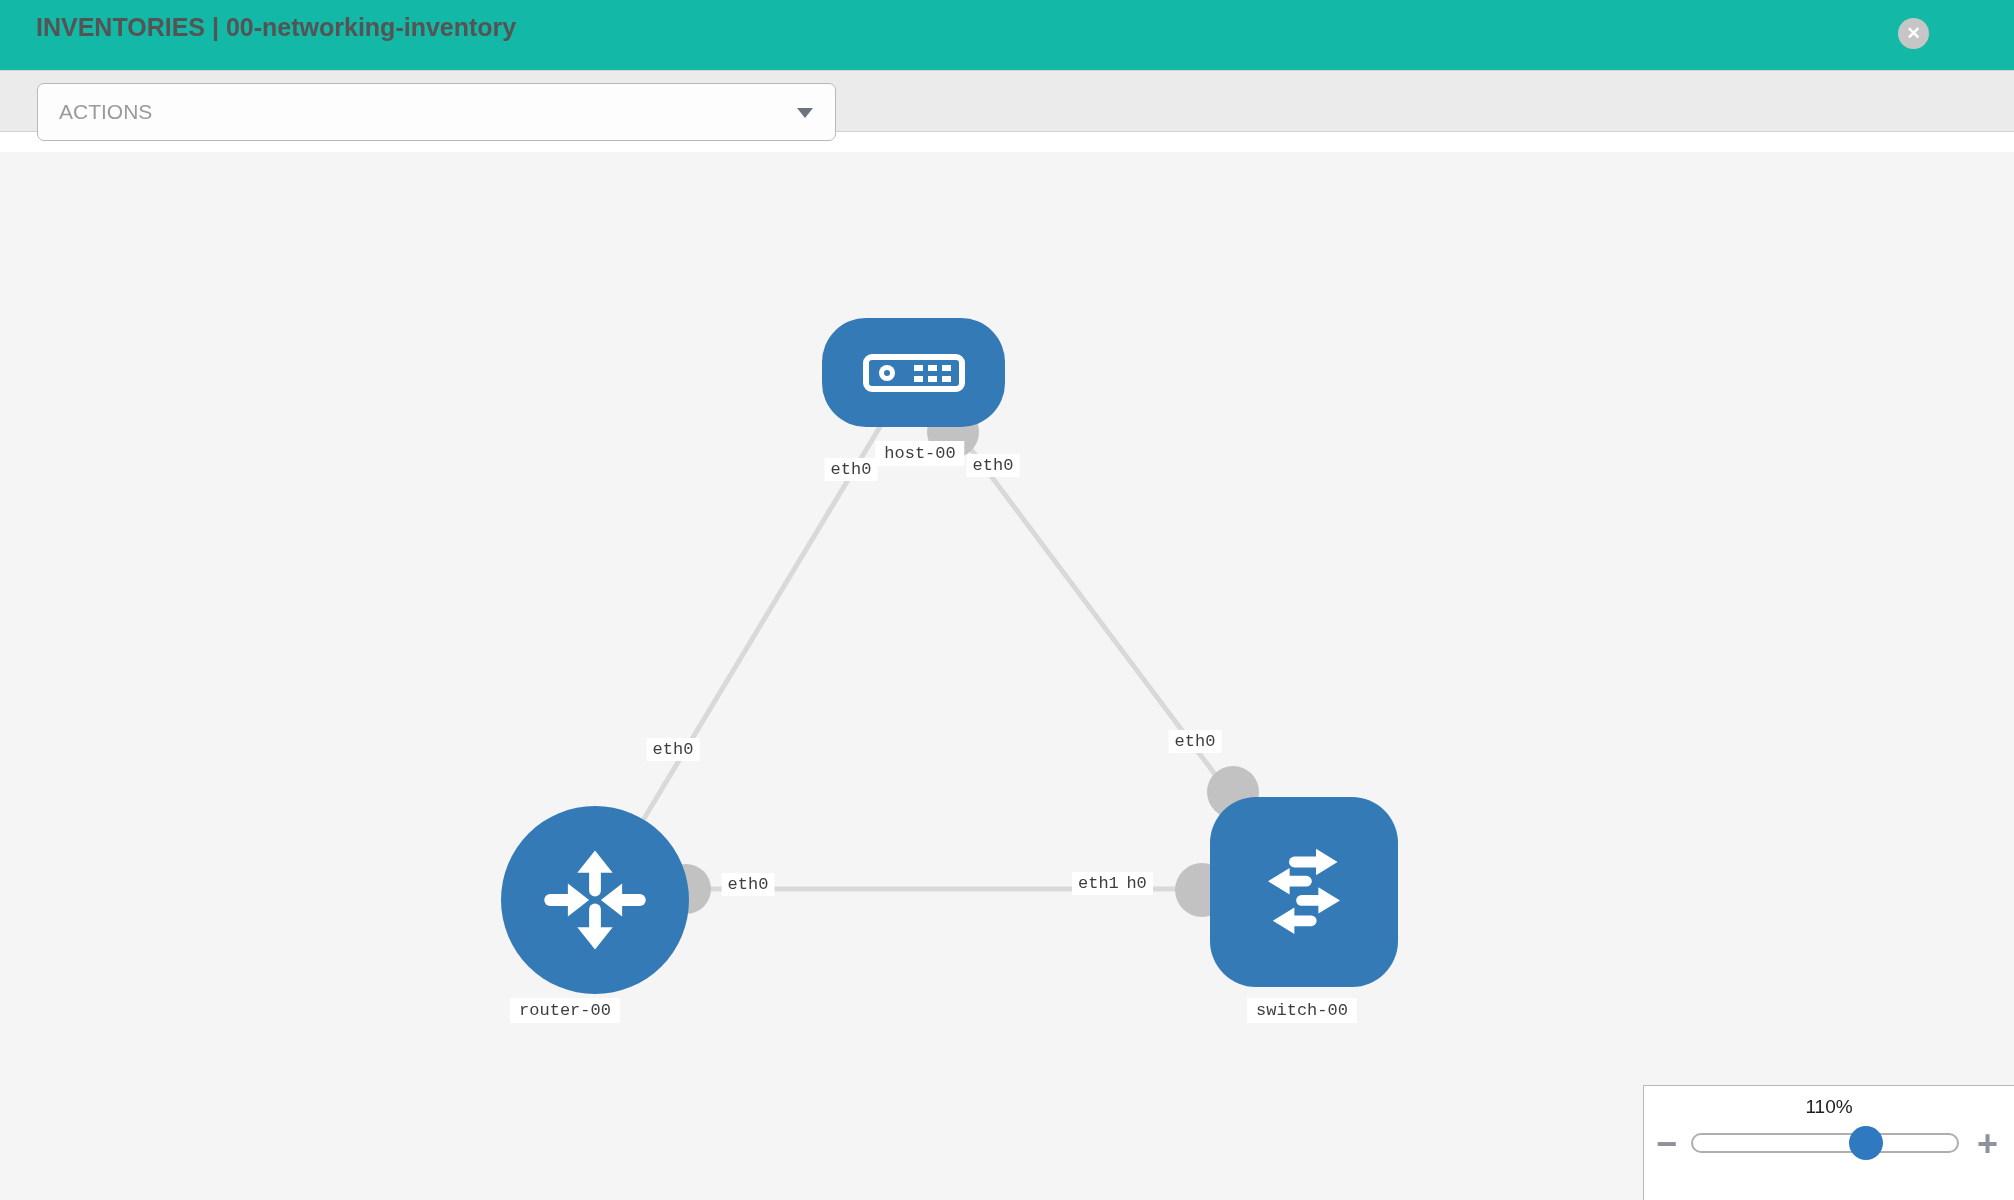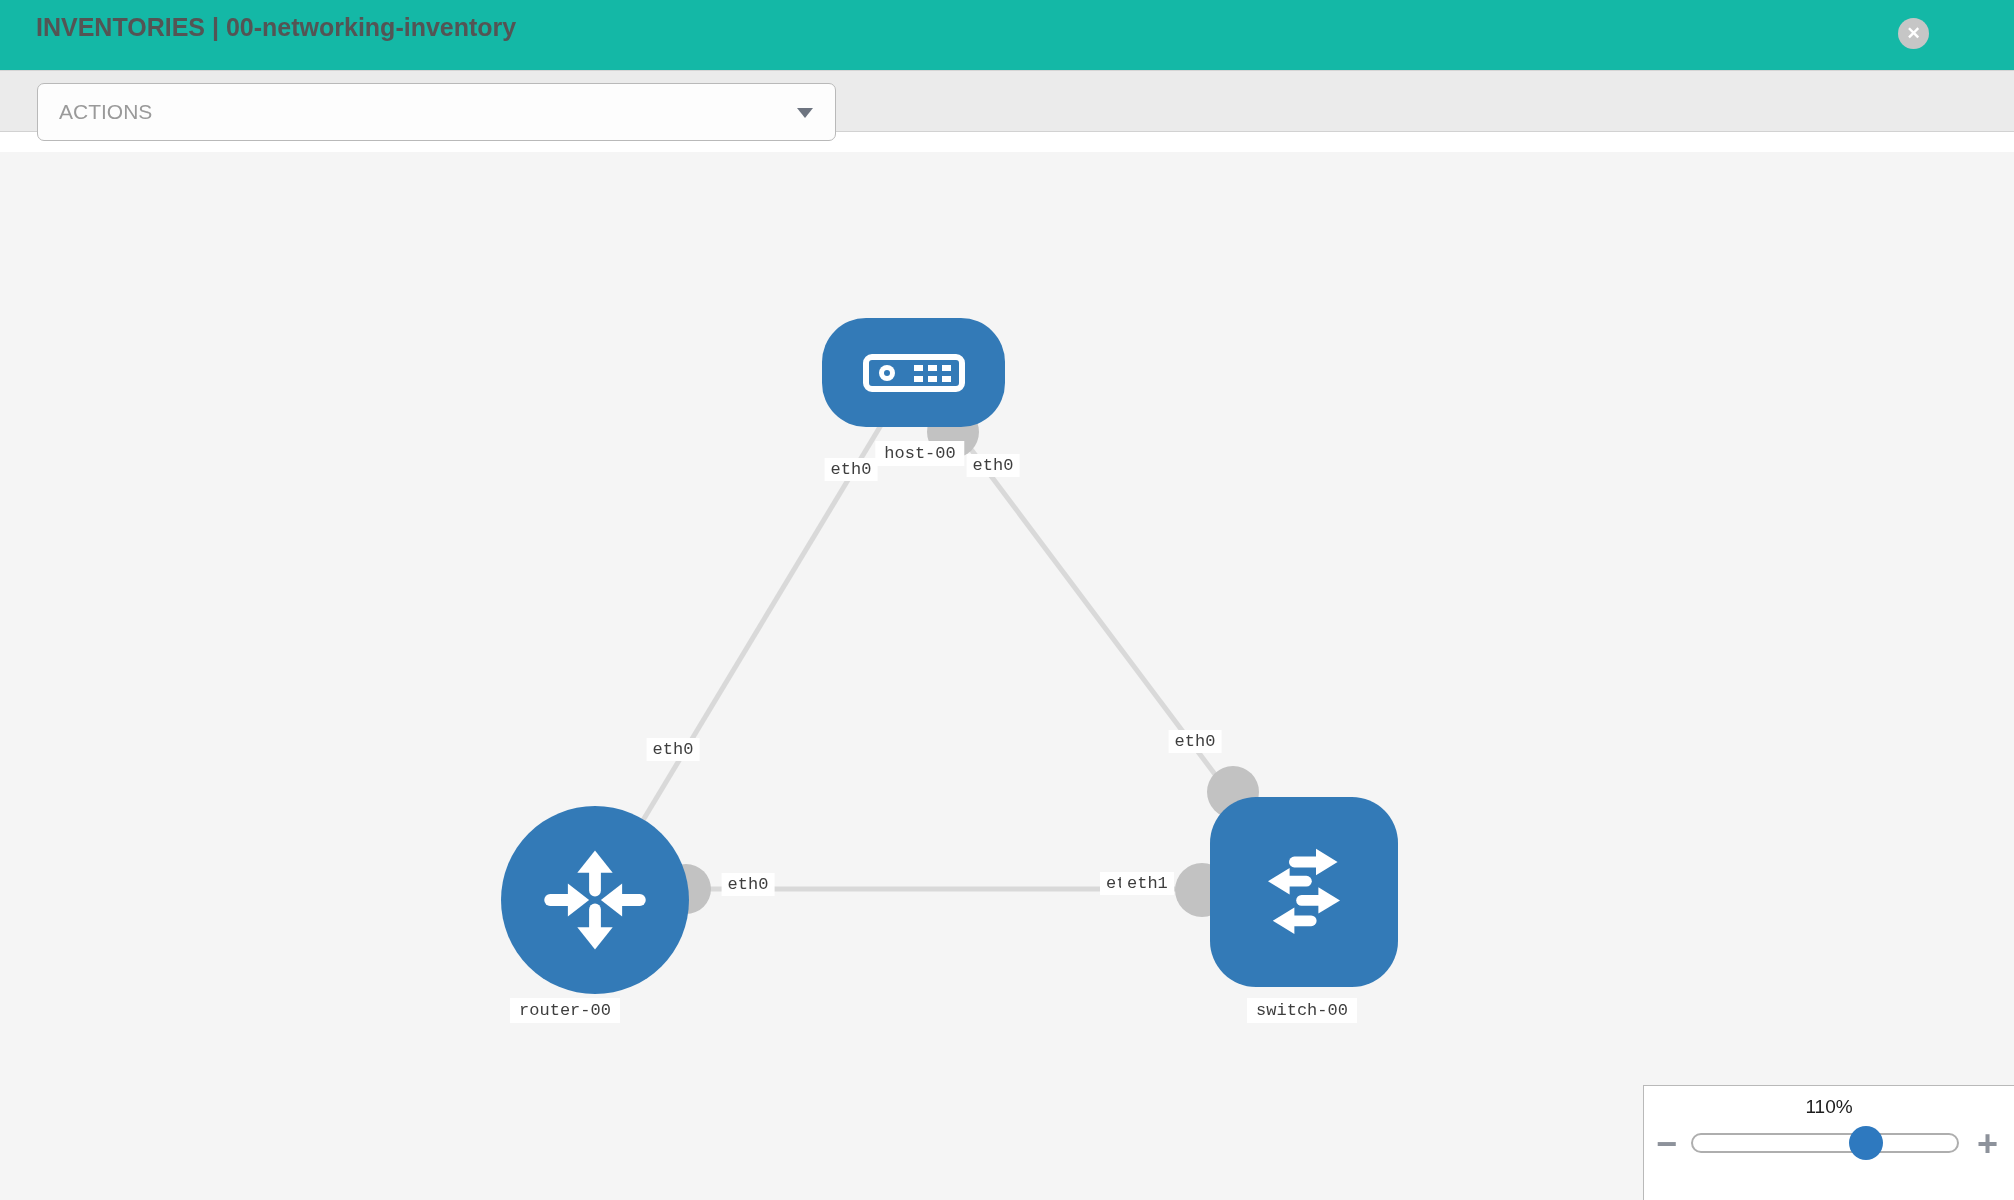--- a/index.html
+++ b/index.html
@@ -149,21 +149,21 @@
   <div class="chip node-label" style="left:920px;top:289px;">host-00</div>
   <div class="chip if-label" style="left:851px;top:306px;">eth0</div>
   <div class="chip if-label" style="left:993px;top:302px;">eth0</div>
 
   <div class="chip if-label" style="left:673px;top:586px;">eth0</div>
   <div class="chip if-label" style="left:748px;top:721px;">eth0</div>
   <div class="chip node-label" style="left:565px;top:846px;">router-00</div>
 
   <div class="chip if-label" style="left:1195px;top:578px;">eth0</div>
   <div class="chip if-label-abs" style="left:1100px;top:720px;">eth0</div>
-  <div class="chip if-label-abs" style="left:1121px;top:720px;">eth1</div>
+  <div class="chip if-label-abs" style="left:1072px;top:720px;">eth1</div>
   <div class="chip node-label" style="left:1302px;top:846px;">switch-00</div>
 
   <div class="zoom-panel">
     <div class="zoom-value">110%</div>
     <div class="zoom-minus">−</div>
     <div class="zoom-track">
       <div class="zoom-thumb"></div>
     </div>
     <div class="zoom-plus">+</div>
   </div>

